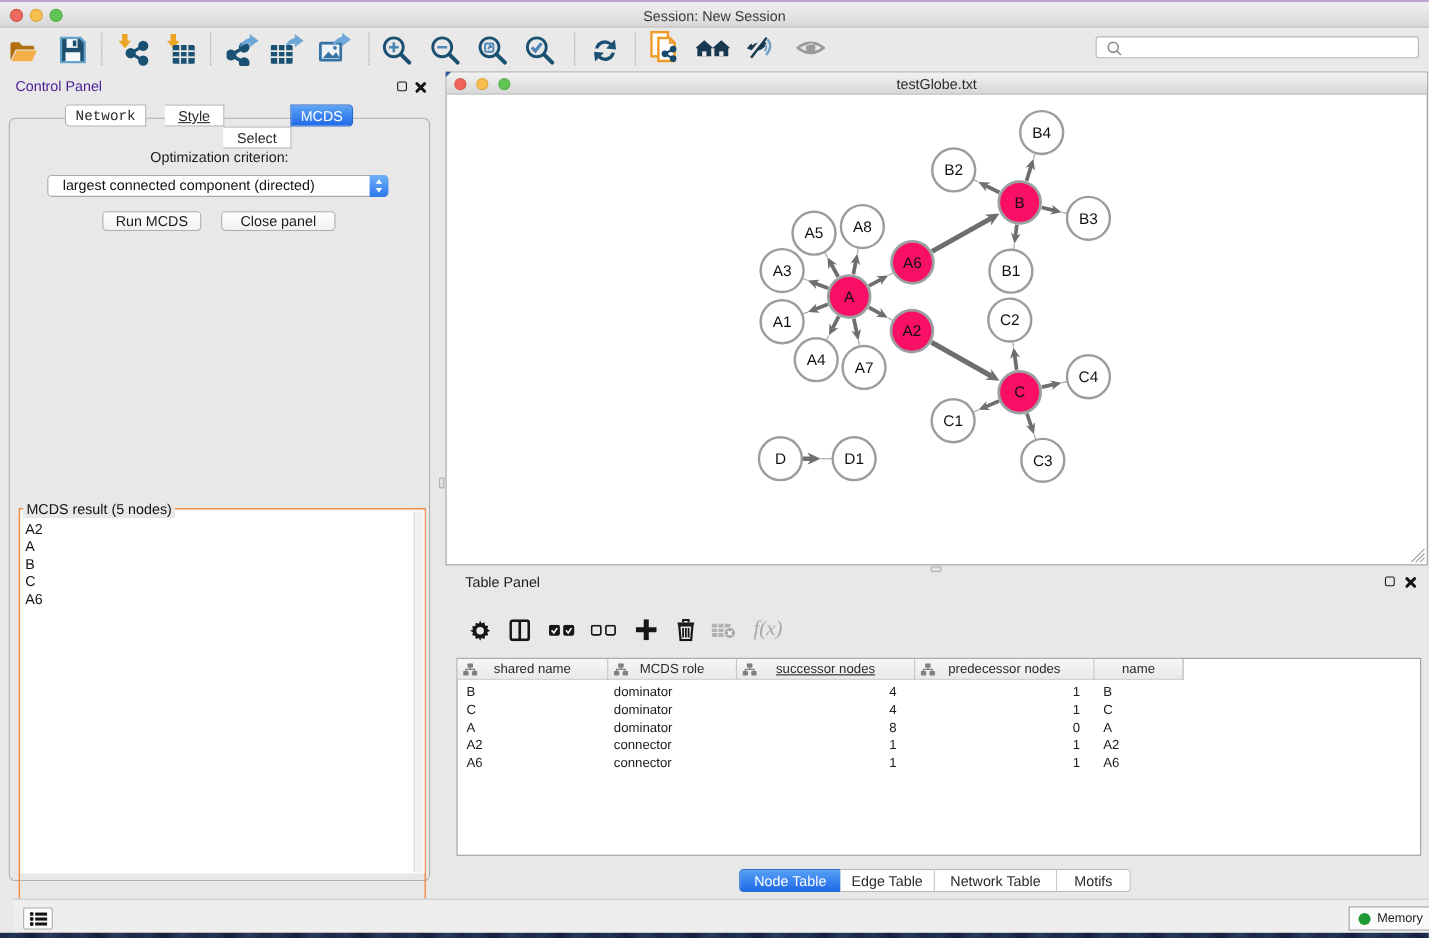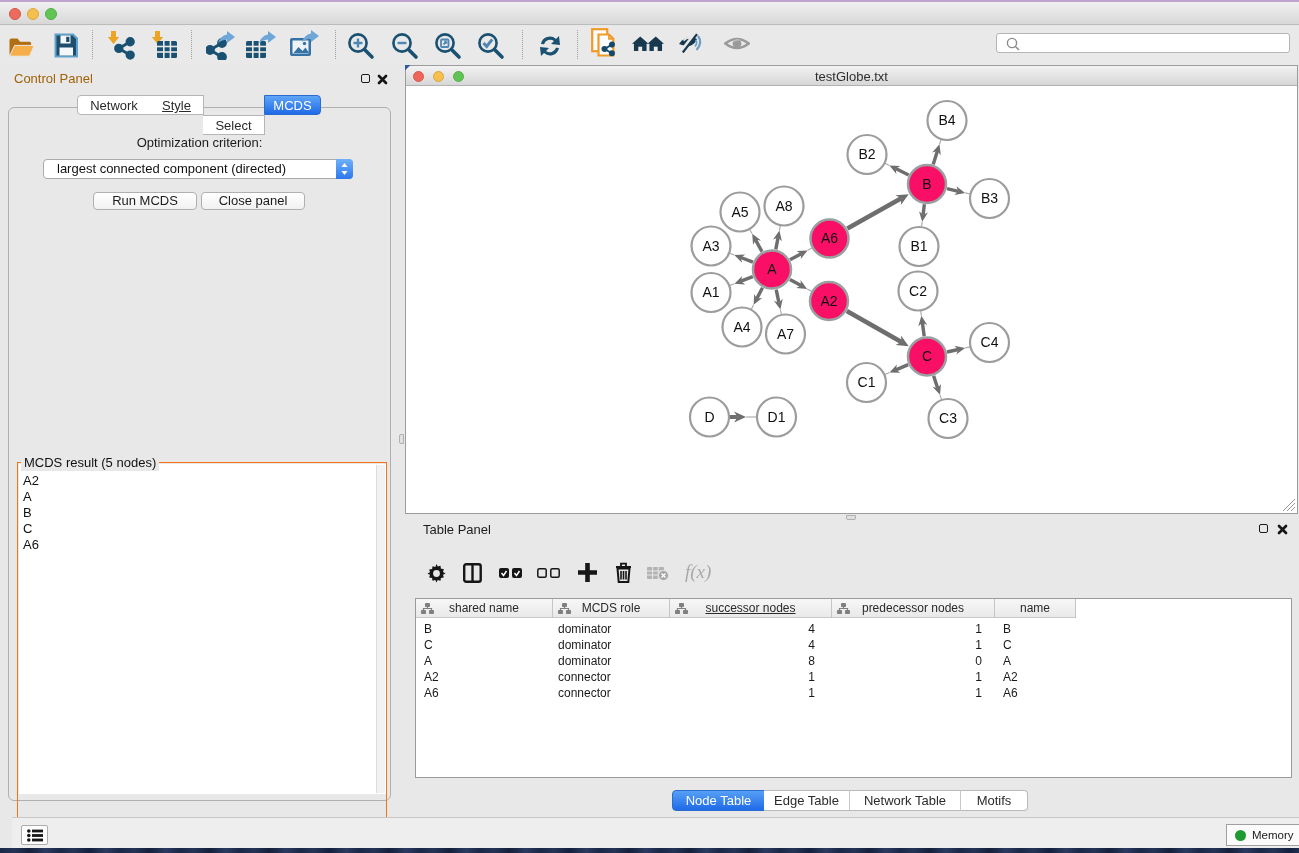--- a/index.html
+++ b/index.html
@@ -6,21 +6,21 @@
 .abs{position:absolute;}
 #topstrip{left:0;top:0;width:1299px;height:2px;background:#bda3cd;}
 #titlebar{left:0;top:2px;width:1299px;height:23px;background:linear-gradient(#f0f0f0,#d8d8d8);border-bottom:1px solid #bcbcbc;}
 .light{position:absolute;top:6px;width:12px;height:12px;border-radius:50%;}
 #titletext{position:absolute;width:100%;text-align:center;top:5px;font-size:13px;color:#3c3c3c;}
 #toolbar{left:0;top:26px;width:1299px;height:39px;background:#e9e9e9;}
 .tsep{position:absolute;top:4px;height:29px;width:0;border-left:1px dotted #9f9f9f;}
 .ticon{position:absolute;top:3px;}
 #searchbox{position:absolute;left:996px;top:7px;width:294px;height:20px;background:#fff;border:1px solid #b5b5b5;border-radius:3px;}
 #main{left:0;top:65px;width:1299px;height:752px;background:#e8e8e8;}
-#cptitle{left:14px;top:6px;font-size:13px;color:#a16207;}
+#cptitle{left:14px;top:6px;font-size:13px;color:#4c1d95;}
 #cpbox{left:8px;top:42px;width:383px;height:694px;border:1px solid #b0b0b0;border-radius:6px;}
 .seg{position:absolute;top:30px;height:20px;background:#fff;border:1px solid #b5b5b5;font-size:13px;color:#2a2a2a;text-align:center;line-height:19px;}
 .minbox{position:absolute;width:9px;height:9px;border:1.6px solid #1a1a1a;border-radius:2px;background:transparent;}
 #optlabel{left:9px;top:70px;width:381px;text-align:center;font-size:13px;color:#1b1b1b;}
 #dropdown{left:43px;top:93.5px;width:310px;height:20px;background:#fff;border:1px solid #ababab;border-radius:4px;font-size:13px;color:#111;line-height:18px;padding-left:13px;}
 #stepper{position:absolute;right:-1px;top:-1px;width:17px;height:20px;border-radius:0 4px 4px 0;background:linear-gradient(#6fb1f9,#2d77ee);}
 .btn{position:absolute;top:126.5px;height:18px;background:linear-gradient(#ffffff,#f1f1f1);border:1px solid #b0b0b0;border-radius:4px;font-size:13px;color:#1b1b1b;text-align:center;line-height:16px;}
 #fieldset{left:17px;top:397px;width:370px;height:386px;border:1px solid #f97316;}
 #legend{position:absolute;left:3px;top:-8px;background:#e8e8e8;padding:0 3px;font-size:13px;color:#111;z-index:3;height:16px;line-height:16px;}
 #listbox{position:absolute;left:1px;top:1px;width:367px;height:330px;background:#fff;}
@@ -39,20 +39,21 @@
 .btab{position:absolute;top:725px;height:21px;background:#fff;border:1px solid #b9b9b9;font-size:13px;color:#2b2b2b;text-align:center;line-height:20px;}
 #statusbar{left:12px;top:817px;width:1299px;height:31px;background:#eeeeee;border-top:1px solid #c7c7c7;}
 #wallpaper{left:0;top:848px;width:1299px;height:5px;background:repeating-linear-gradient(90deg,#1a2747 0px,#243457 14px,#141f3b 29px,#2a3a60 46px,#1a2747 60px);}
 </style></head>
 <body>
 <div id="topstrip" class="abs"></div>
 <div id="titlebar" class="abs">
 <div class="light" style="left:9px;background:#ed6a5e;border:0.5px solid #d35548;"></div>
 <div class="light" style="left:27px;background:#f5bf4f;border:0.5px solid #dca73e;"></div>
 <div class="light" style="left:45px;background:#61c555;border:0.5px solid #53ad48;"></div>
+<div id="titletext">Session: New Session</div>
 </div>
 <div id="toolbar" class="abs">
     <div class="tsep" style="left:92px;"></div>
     <div class="tsep" style="left:191px;"></div>
     <div class="tsep" style="left:335px;"></div>
     <div class="tsep" style="left:522px;"></div>
     <div class="tsep" style="left:577px;"></div>
     <svg class="ticon" style="left:8px;top:7px;" width="28" height="28" viewBox="0 0 28 28">
       <path d="M1.5 21.5 V7.3 q0-1.8 1.8-1.8 h6.2 l2.6 3.2 h9.4 q1.6 0 1.6 1.6 v3 l-2 8 Z" fill="#b26f12"></path>
       <path d="M6.6 12.4 h19.6 l-4.7 10.8 H1.6 Z" fill="#f6ae49" stroke="#e9e9e9" stroke-width="1"></path>
@@ -198,32 +199,32 @@
     </div>
   </div>
 <div id="main" class="abs">
 
 <div id="cptitle" class="abs">Control Panel</div>
 <div class="minbox" style="left:361px;top:9px;"></div>
 <svg class="abs" style="left:377px;top:9px;" width="11" height="11">
       <path d="M2 2 L9 9 M9 2 L2 9" stroke="#151515" stroke-width="2.7" stroke-linecap="round"></path>
     </svg>
 <div id="cpbox" class="abs"></div>
-<div class="seg" style="left:77px;width:74px;border-radius:4px 0 0 4px;">Network</div>
+<div class="seg" style="left:59px;width:74px;border-radius:4px 0 0 4px;font-family:Liberation Mono, monospace;">Network</div>
     <div class="seg" style="left:150px;width:54px;border-left:none;text-decoration:underline;">Style</div>
     <div class="seg" style="left:203px;width:62px;border-left:none;margin-top:20px;">Select</div>
     <div class="seg" style="left:264px;width:57px;border-radius:0 4px 4px 0;background:linear-gradient(#5fa5f7,#1f6ae8);color:#fff;border-color:#2a6bd0;">MCDS</div>
 <div id="optlabel" class="abs">Optimization criterion:</div>
 <div id="dropdown" class="abs">largest connected component (directed)<div id="stepper">
         <svg width="17" height="20" style="position:absolute;left:0;top:0;">
           <path d="M8.5 4 L11.5 8 H5.5 Z" fill="#fff"></path>
           <path d="M8.5 16 L11.5 12 H5.5 Z" fill="#fff"></path>
         </svg>
       </div></div>
-<div class="btn" style="left:93px;width:104px;">Run MCDS</div>
+<div class="btn" style="left:93px;width:90px;">Run MCDS</div>
 <div class="btn" style="left:201px;width:104px;">Close panel</div>
 <div id="fieldset" class="abs">
       <div id="legend">MCDS result (5 nodes)</div>
 <div id="listbox">
         <div style="padding-top:9px;">
           <div class="li">A2</div>
           <div class="li">A</div>
           <div class="li">B</div>
           <div class="li">C</div>
           <div class="li">A6</div>

